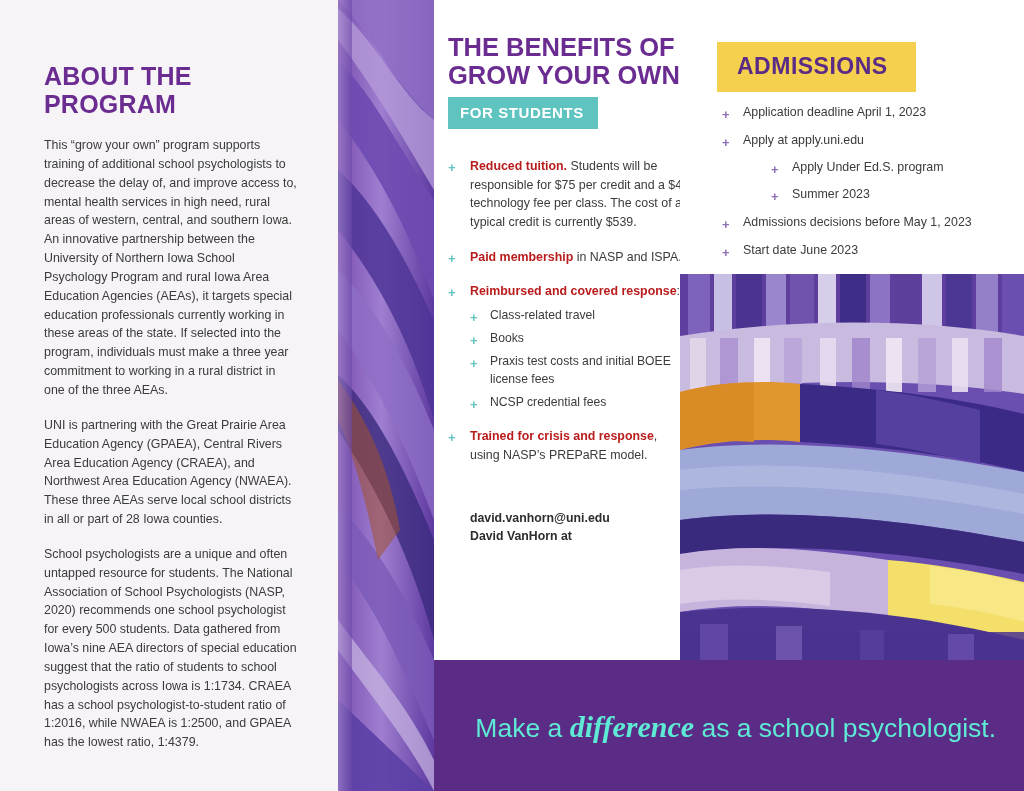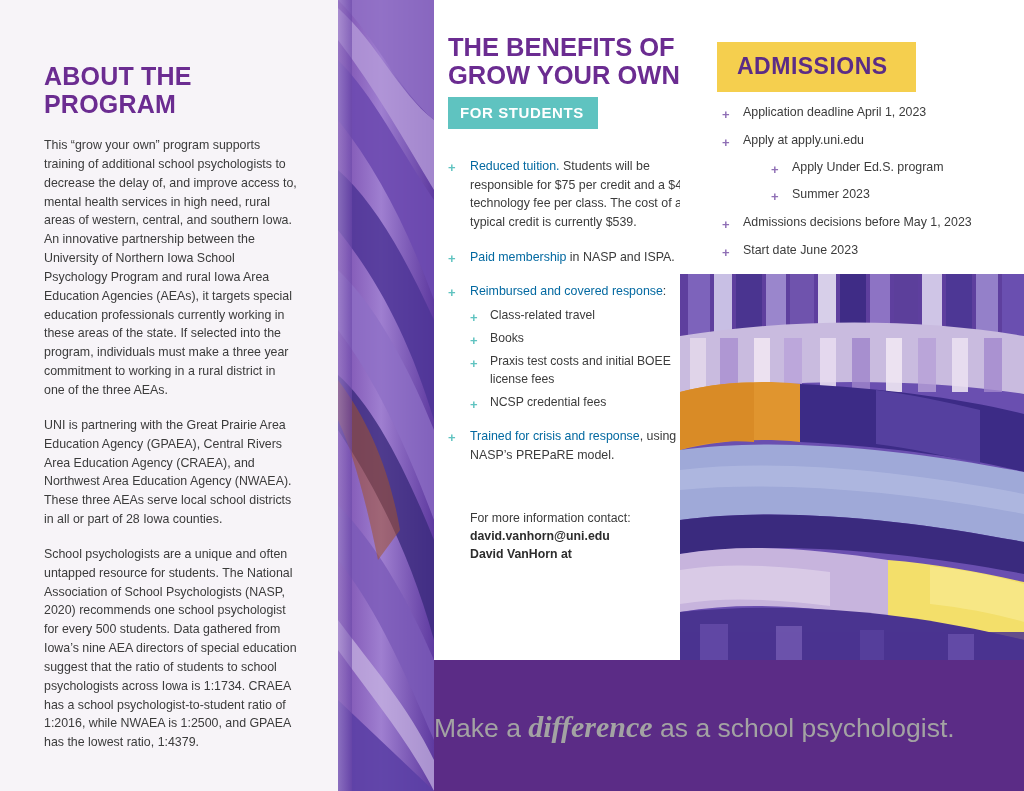--- a/index.html
+++ b/index.html
@@ -96,21 +96,21 @@
   }
   .plus {
     position: absolute;
     left: 0; top: 1px;
     color: #5fc3c0;
     font-size: 13px;
     font-weight: bold;
     line-height: 1.5;
   }
   .plus.purple { color: #8f6fb5; }
-  .bold-lead { font-weight: normal; color: #0369a1; }
+  .bold-lead { font-weight: bold; color: #b91c1c; }
   .sub-list {
     margin: 6px 0 0 0;
     padding: 0;
     list-style: none;
   }
   .sub-item {
     position: relative;
     padding-left: 20px;
     margin-bottom: 6px;
     font-size: 12.2px;
@@ -179,22 +179,22 @@
   .footer {
     position: absolute;
     left: 434px; top: 660px;
     width: 590px; height: 131px;
     background: #5b2c86;
   }
   .footer-text {
     position: absolute;
     left: 0; right: 28px;
     top: 50px;
-    text-align: left;
-    color: #a3a3a3;
+    text-align: right;
+    color: #5eead4;
     font-size: 26.5px;
     line-height: 1.1;
     white-space: nowrap;
   }
   .footer-text .ital {
     font-family: "Liberation Serif", serif;
     font-style: italic;
     font-weight: bold;
     font-size: 30px;
   }
@@ -278,21 +278,20 @@
         </ul>
       </li>
 
       <li class="benefit-item">
         <span class="plus">+</span>
         <span class="bold-lead">Trained for crisis and response</span><span>, using NASP’s PREPaRE model.</span>
       </li>
     </ul>
 
     <div class="contact-block">
-      <div>For more information contact:</div>
       <div class="strong">david.vanhorn@uni.edu</div>
       <div class="strong">David VanHorn at</div>
     </div>
   </div>
 
   <div class="right-col">
     <div class="admissions-badge">ADMISSIONS</div>
 
     <ul class="adm-list">
       <li class="adm-item">

